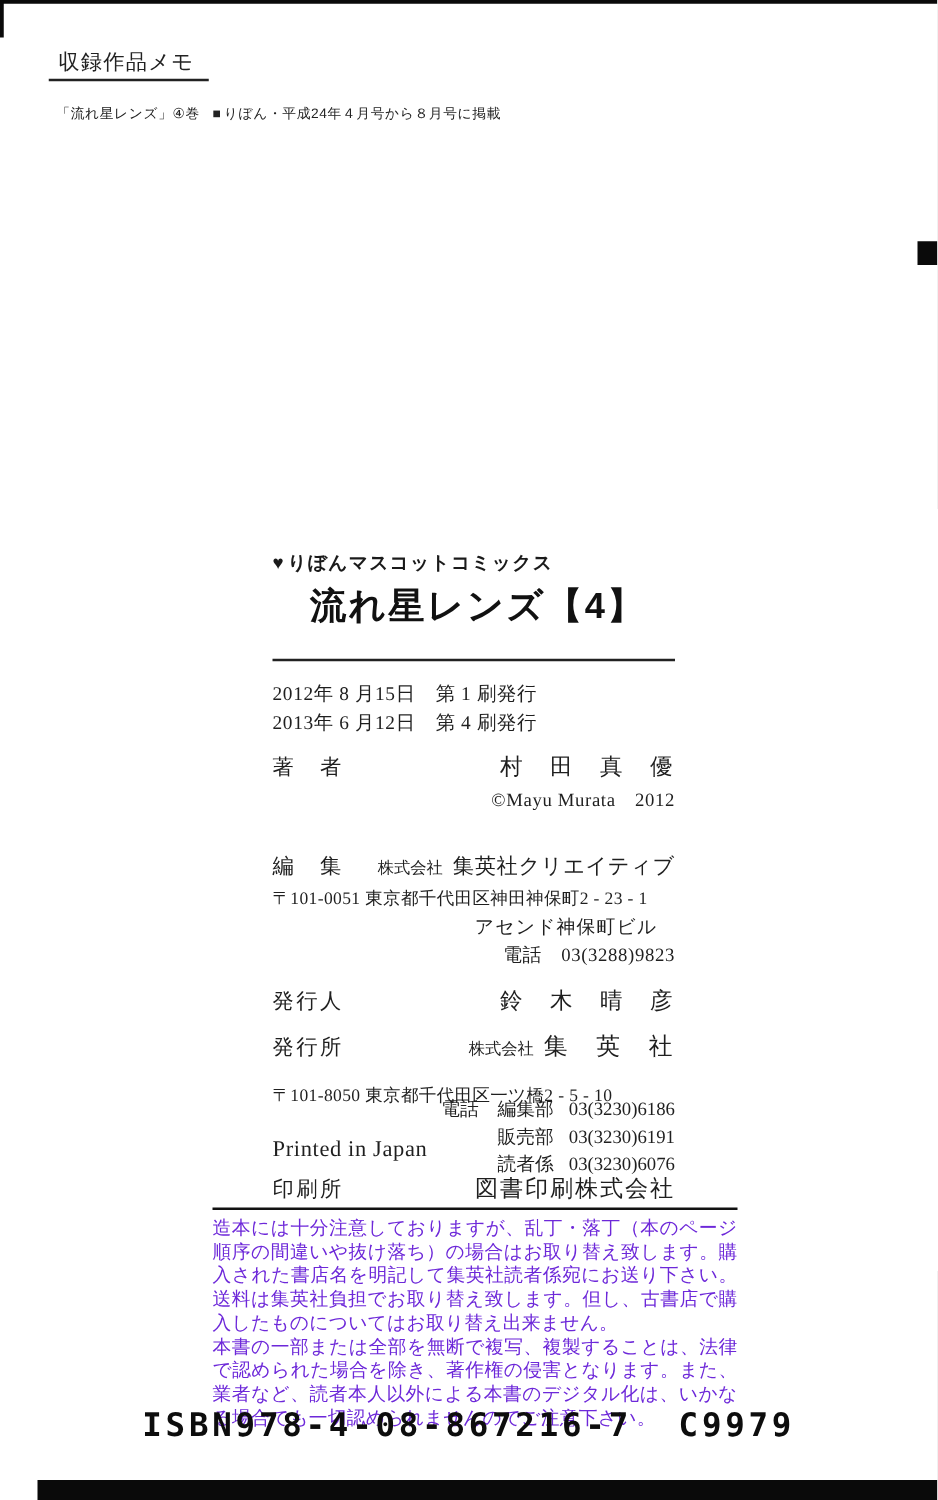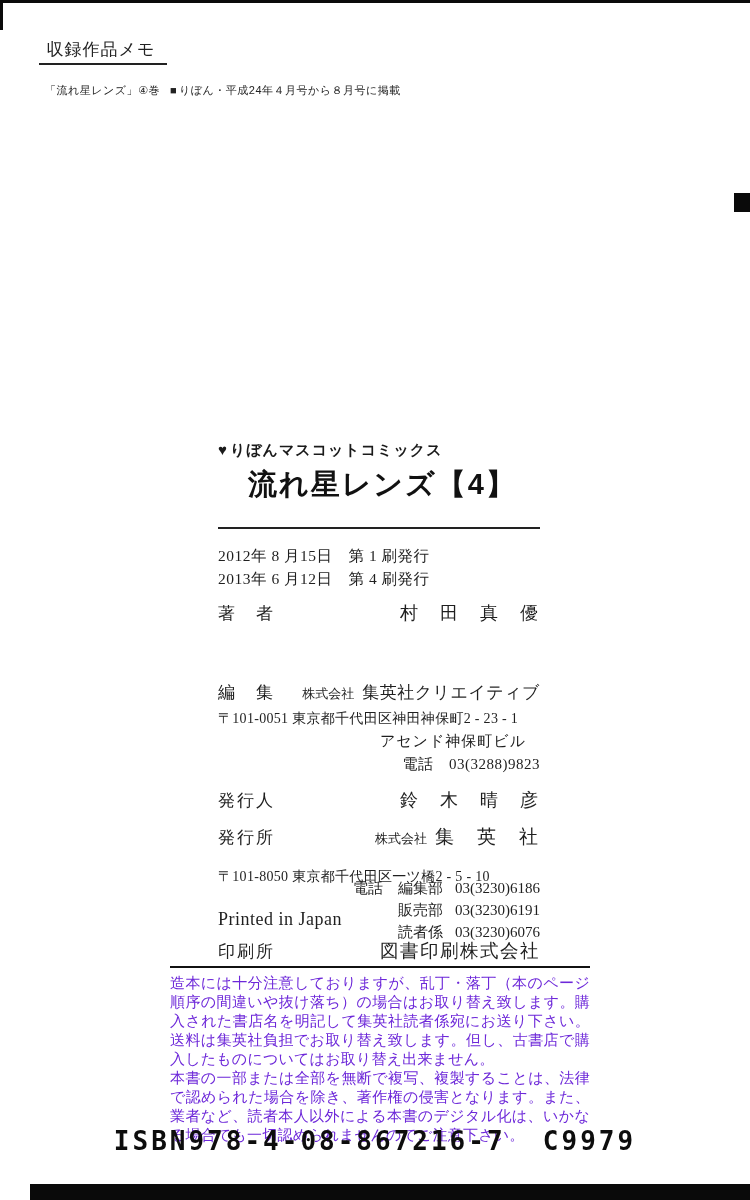--- a/index.html
+++ b/index.html
@@ -95,20 +95,21 @@
 
     <div class="abs printings">
       <div>2012年 8 月15日　第 1 刷発行</div>
       <div>2013年 6 月12日　第 4 刷発行</div>
     </div>
 
     <div class="abs row author-row">
       <span class="label">著　者</span>
       <span class="name-big">村　田　真　優</span>
     </div>
+    <div class="abs copyright">©Mayu Murata　2012</div>
 
     <div class="abs row editor-row">
       <span class="label">編　集</span>
       <span><span class="co-prefix">株式会社</span><span class="co-name">集英社クリエイティブ</span></span>
     </div>
     <div class="abs addr addr1">〒101-0051 東京都千代田区神田神保町2 - 23 - 1</div>
     <div class="abs building">アセンド神保町ビル</div>
     <div class="abs phone1">電話　03(3288)9823</div>
 
     <div class="abs row issuer-row">

